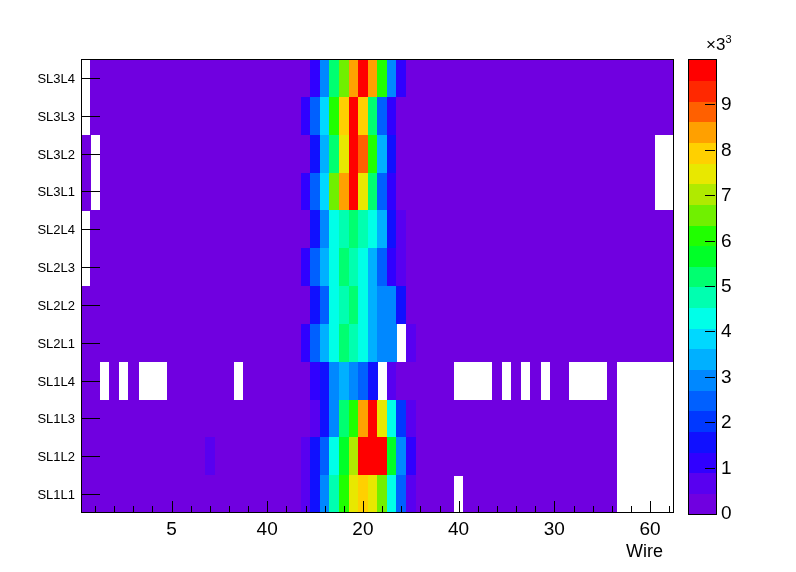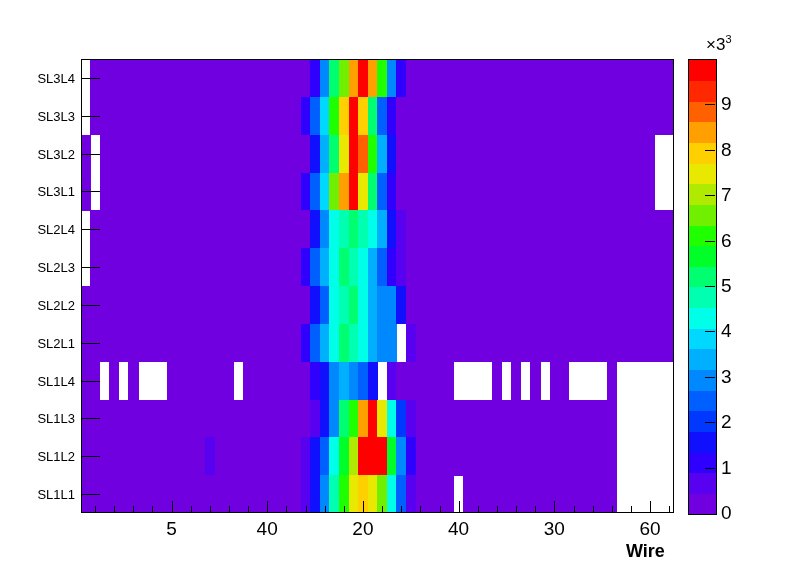--- a/index.html
+++ b/index.html
@@ -22,21 +22,21 @@
   
   .tick{position:absolute;background:#000;}
   .xtick{width:1px;}
   .ytick{height:1px;}
 
   .xlab{position:absolute;font-size:19px;color:#000;text-align:center;
         transform:translateX(-50%);white-space:nowrap;}
   .ylab{position:absolute;font-size:13px;color:#000;text-align:right;
         transform:translateY(-50%);white-space:nowrap;}
 
-  #xaxis-title{position:absolute;font-size:18px;color:#000;white-space:nowrap;font-weight:bold;}
+  #xaxis-title{position:absolute;font-size:18px;color:#000;white-space:nowrap;}
 
   
   #palette{position:absolute;left:688px;top:59px;width:27px;height:454px;
            overflow:hidden;border:1px solid #000;box-sizing:content-box;}
   #palette .pband{position:absolute;left:0;width:27px;}
   .ztick{position:absolute;background:#000;height:1px;width:10px;}
   .zlab{position:absolute;font-size:19px;color:#000;white-space:nowrap;
         transform:translateY(-50%);}
   #zexp{position:absolute;font-size:17px;color:#000;white-space:nowrap;}
   #zexp sup{font-size:11px;vertical-align:super;}

